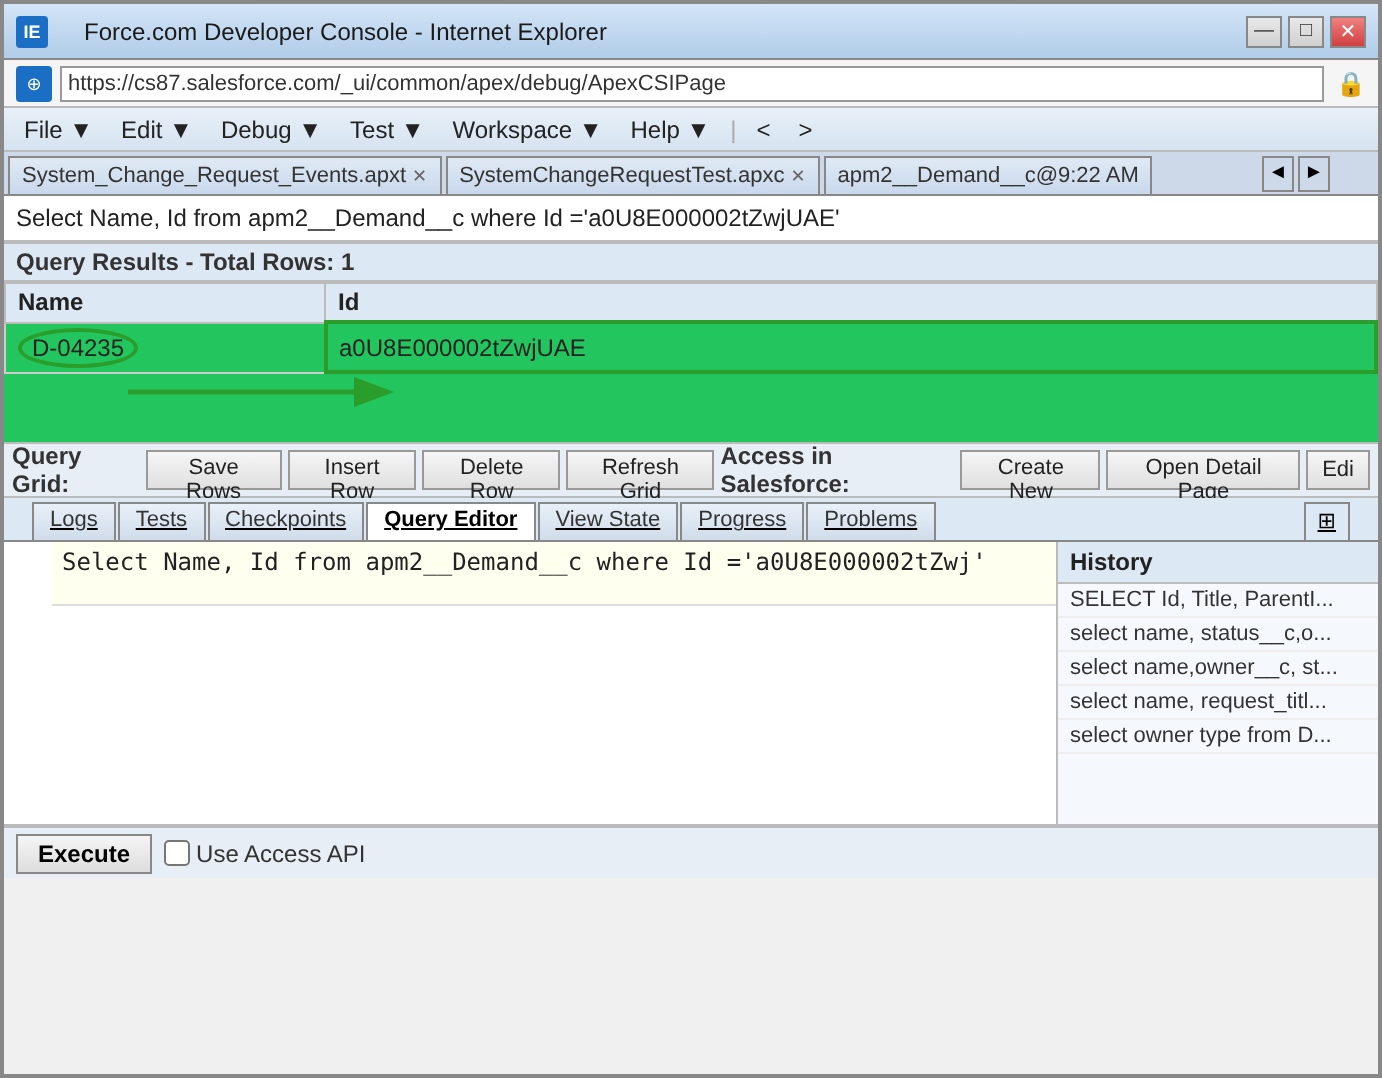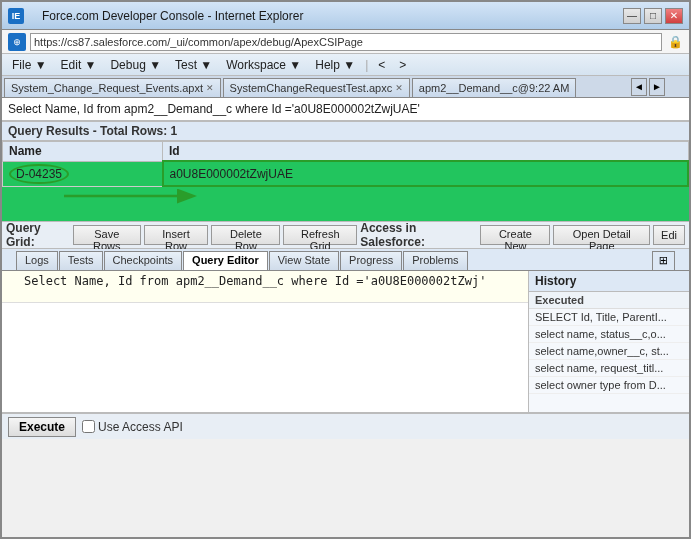--- a/index.html
+++ b/index.html
@@ -219,20 +219,21 @@
 
     
     .bottom-tabs {
       background: #dde8f5;
       height: 22px;
       display: flex;
       align-items: flex-end;
       padding: 0 14px;
       border-bottom: 1px solid #888;
       position: relative;
+      text-decoration: underline;
     }
     .btab {
       background: linear-gradient(to bottom, #e8f0f8, #d0dcea);
       border: 1px solid #888;
       border-bottom: none;
       padding: 2px 8px;
       font-size: 11px;
       cursor: pointer;
       color: #333;
       height: 19px;
@@ -262,28 +263,29 @@
     }
     .editor-left {
       flex: 1;
       display: flex;
       flex-direction: column;
       border-right: 1px solid #bbb;
     }
     .editor-query-input {
       border: none;
       border-bottom: 1px solid #ddd;
-      padding: 3px 22px;
+      padding: 3px 5px;
       font-size: 12px;
       color: #222;
       background: #fffff0;
       resize: none;
       outline: none;
       min-height: 28px;
       font-family: monospace;
+      margin-left: 24px;
     }
     .editor-error-area {
       padding: 4px 6px;
       font-size: 12px;
       color: #888;
       min-height: 60px;
       background: white;
     }
     .editor-right {
       width: 160px;
@@ -451,21 +453,20 @@
   <div class="btab">Problems</div>
   <div class="btab-expand">⊞</div>
 </div>
 
 <div class="editor-pane" style="height:142px;">
   <div class="editor-left">
     <textarea class="editor-query-input" style="height: 32px;">Select Name, Id from apm2__Demand__c where Id ='a0U8E000002tZwj'</textarea>
   </div>
   <div class="editor-right">
     <div class="history-header">History</div>
-    <div class="history-section-label">Executed</div>
     <div class="history-item">SELECT Id, Title, ParentI...</div>
     <div class="history-item">select name, status__c,o...</div>
     <div class="history-item">select name,owner__c, st...</div>
     <div class="history-item">select name, request_titl...</div>
     <div class="history-item">select owner type from D...</div>
   </div>
 </div>
 
 <div class="execute-area">
   <button class="execute-btn">Execute</button>

